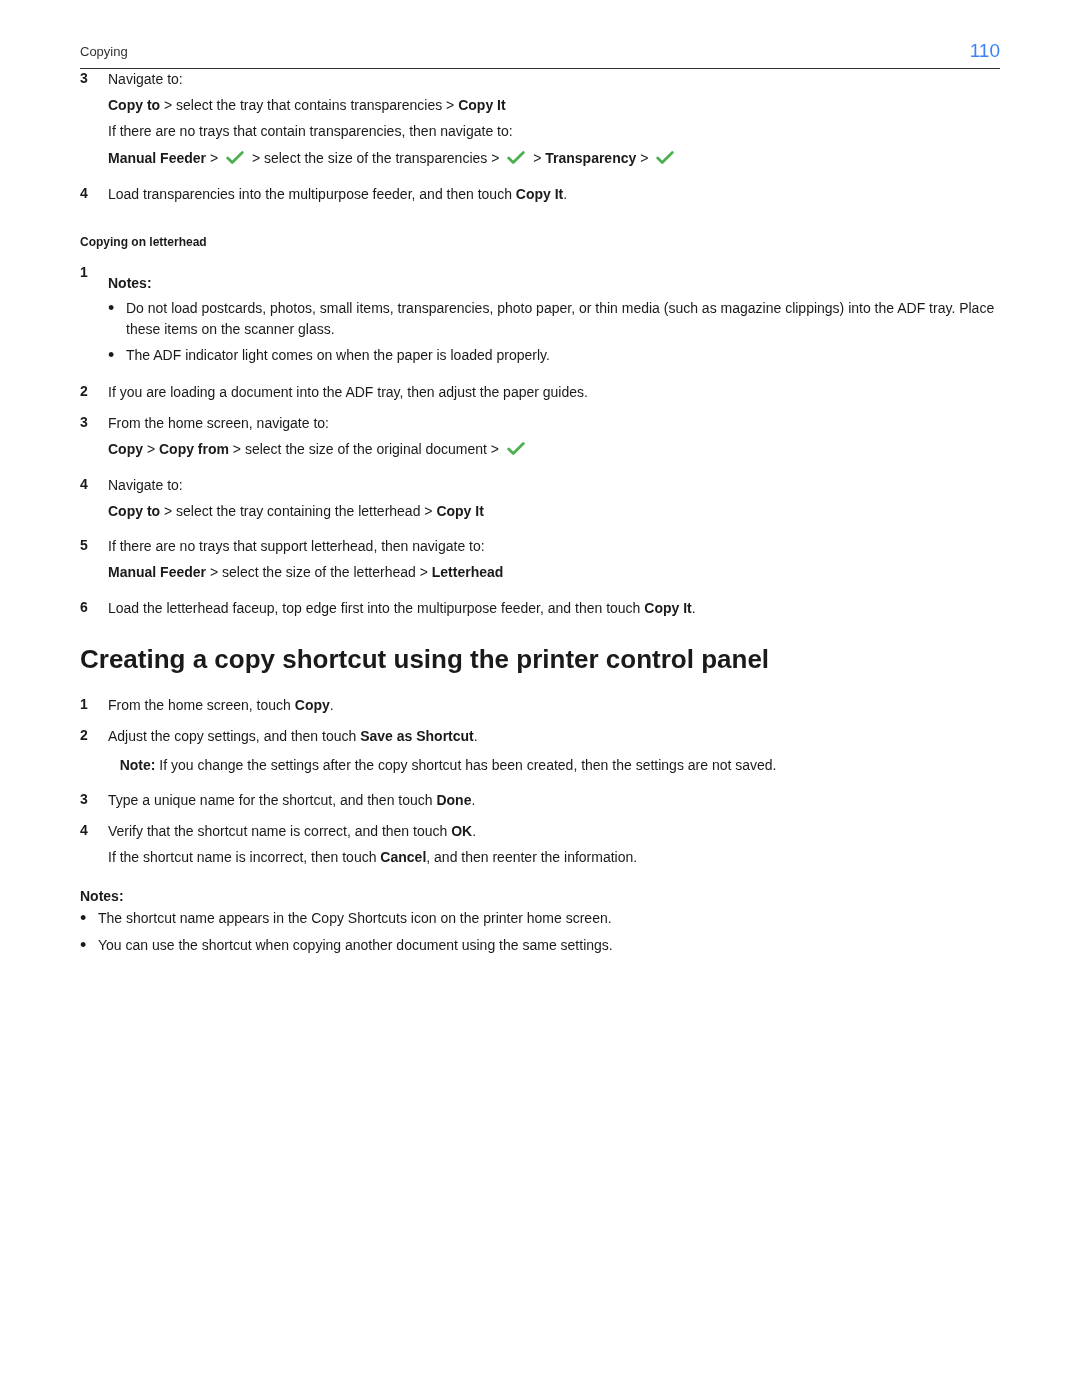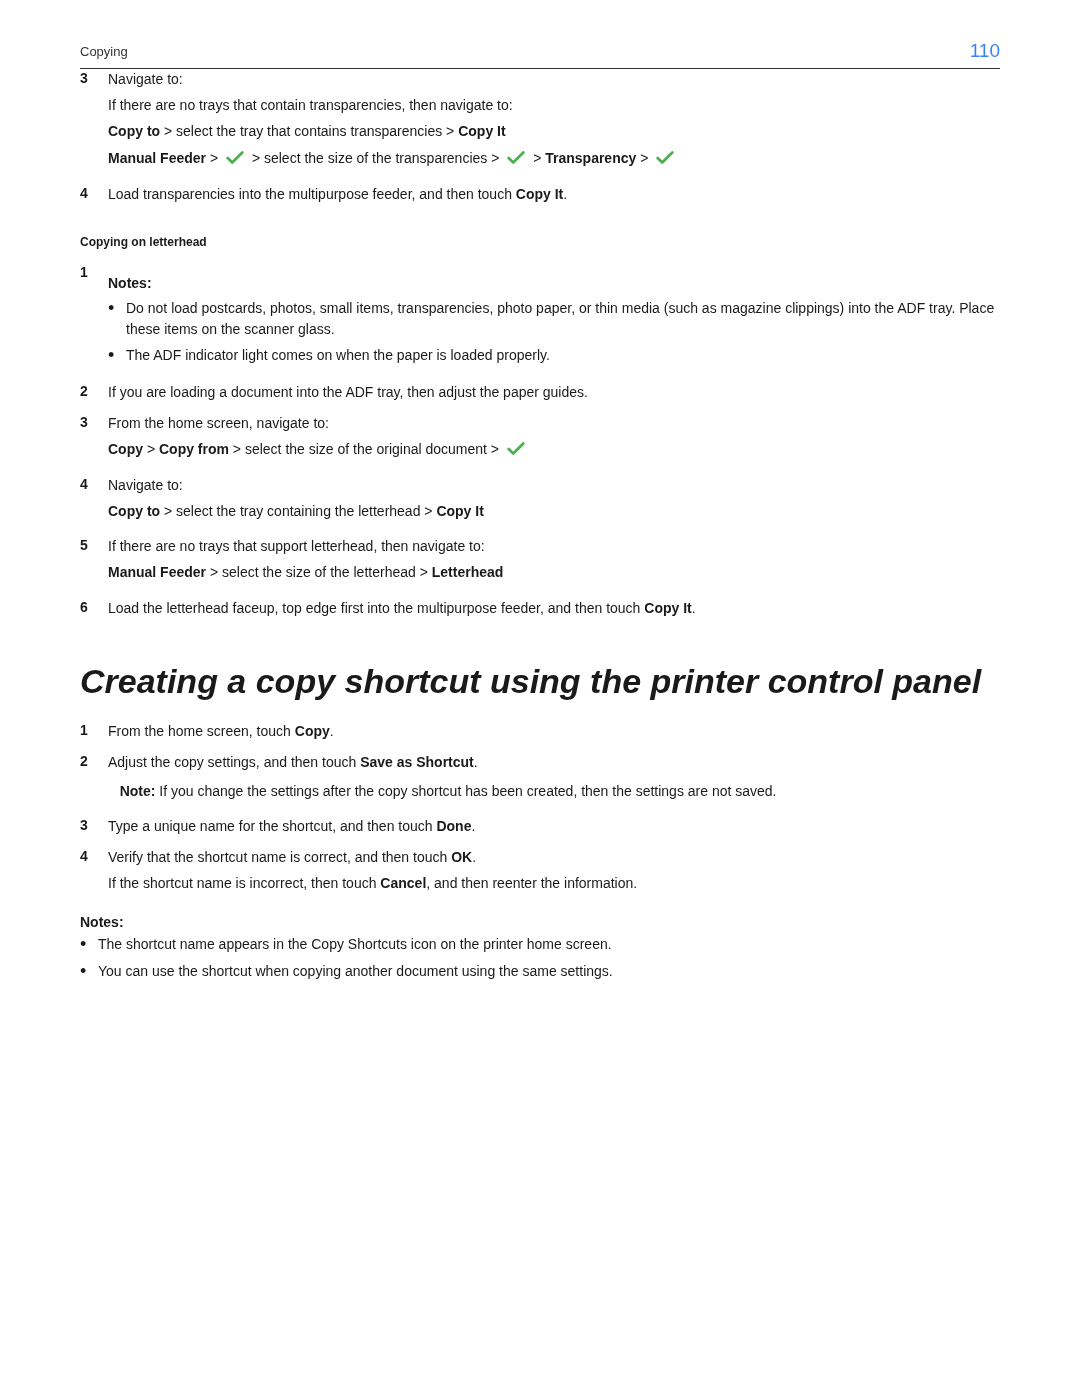--- a/index.html
+++ b/index.html
@@ -89,26 +89,25 @@
     }
 
     .section-heading {
       font-size: 12px;
       font-weight: bold;
       margin-top: 30px;
       margin-bottom: 14px;
     }
 
     .major-heading {
-      font-size: 34px;
+      font-size: 26px;
       font-weight: bold;
-      margin-top: 40px;
+      margin-top: 24px;
       margin-bottom: 18px;
       line-height: 1.3;
-      font-style: italic;
     }
 
     .notes-label {
       font-weight: bold;
       margin-top: 10px;
       margin-bottom: 4px;
     }
 
     .bullet-list {
       list-style: none;
@@ -149,24 +148,24 @@
     <span class="header-section-title">Copying</span>
     <span class="header-page-num">110</span>
   </div>
 
   <ol class="numbered-list">
     <li>
       <span class="list-num">3</span>
       <div class="list-content">
         <span>Navigate to:</span>
         <div class="indent-block">
+          <strong>Copy to</strong><span> &gt; select the tray that contains transparencies &gt; </span><strong>Copy It</strong>
+        </div>
+        <div class="indent-block">
           <span>If there are no trays that contain transparencies, then navigate to:</span>
-        </div>
-        <div class="indent-block">
-          <strong>Copy to</strong><span> &gt; select the tray that contains transparencies &gt; </span><strong>Copy It</strong>
         </div>
         <div class="indent-block">
           <strong>Manual Feeder</strong>
           <span> &gt; </span>
           
           <span class="checkmark-icon">
             <svg viewBox="0 0 24 24" fill="none" xmlns="http://www.w3.org/2000/svg">
               <polyline points="4,12 9,17 20,6" stroke="#4caf50" stroke-width="3" stroke-linecap="round" stroke-linejoin="round"></polyline>
             </svg>
           </span>

